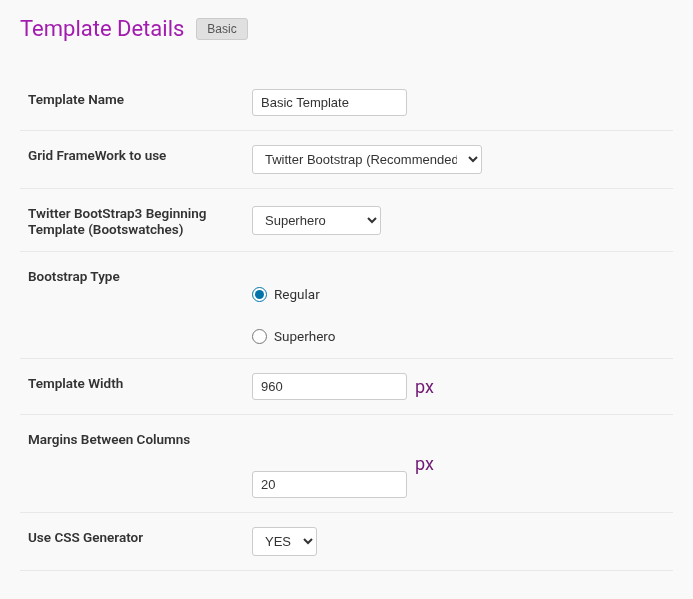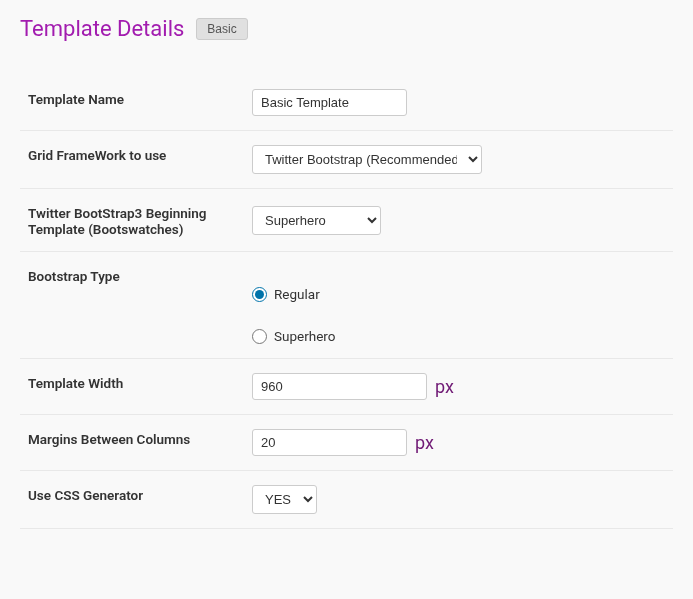--- a/index.html
+++ b/index.html
@@ -113,22 +113,22 @@
     }
     .cdn-description .works-link {
       color: #0073aa;
       text-decoration: none;
     }
     .template-name-input { width: 155px; }
     .grid-select { width: 230px; }
     .bootstrap-select { width: 129px; }
     .cdn-select { width: 65px; }
     .css-gen-select { width: 65px; }
-    .width-input { width: 175px; }
-    .margins-input { width: 155px; }
+    .width-input { width: 155px; }
+    .margins-input { width: 155px; margin-top: 42px; }
   </style>
 </head>
 <body>
 
 <div class="page-container">
   <div class="page-header">
     <h1 class="page-title">Template Details</h1>
     <button class="back-button">Basic</button>
   </div>
 

